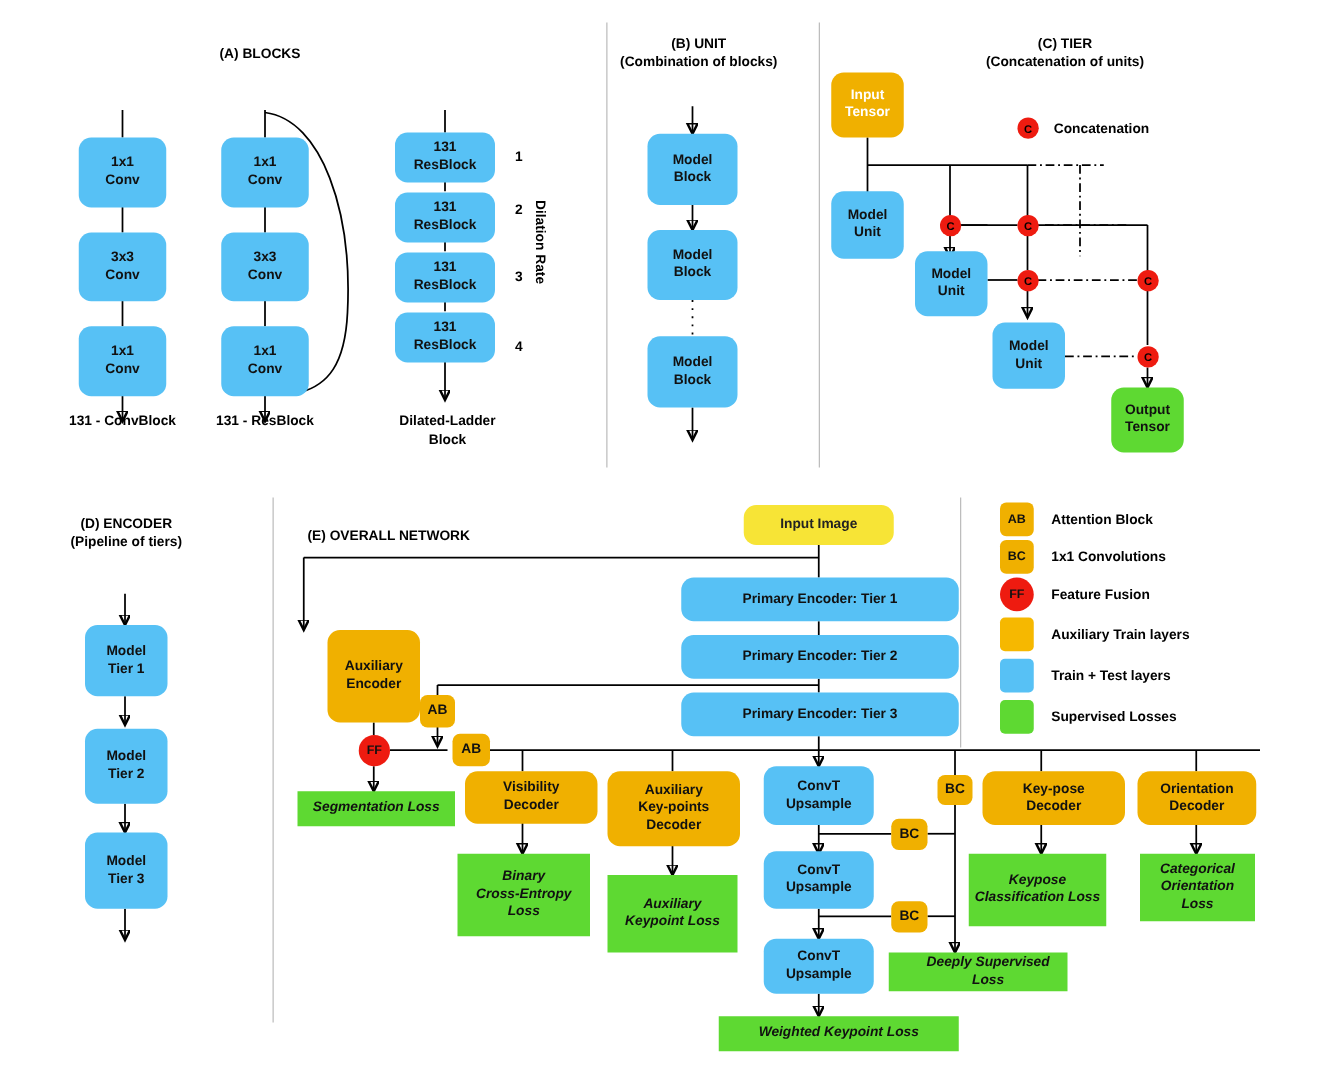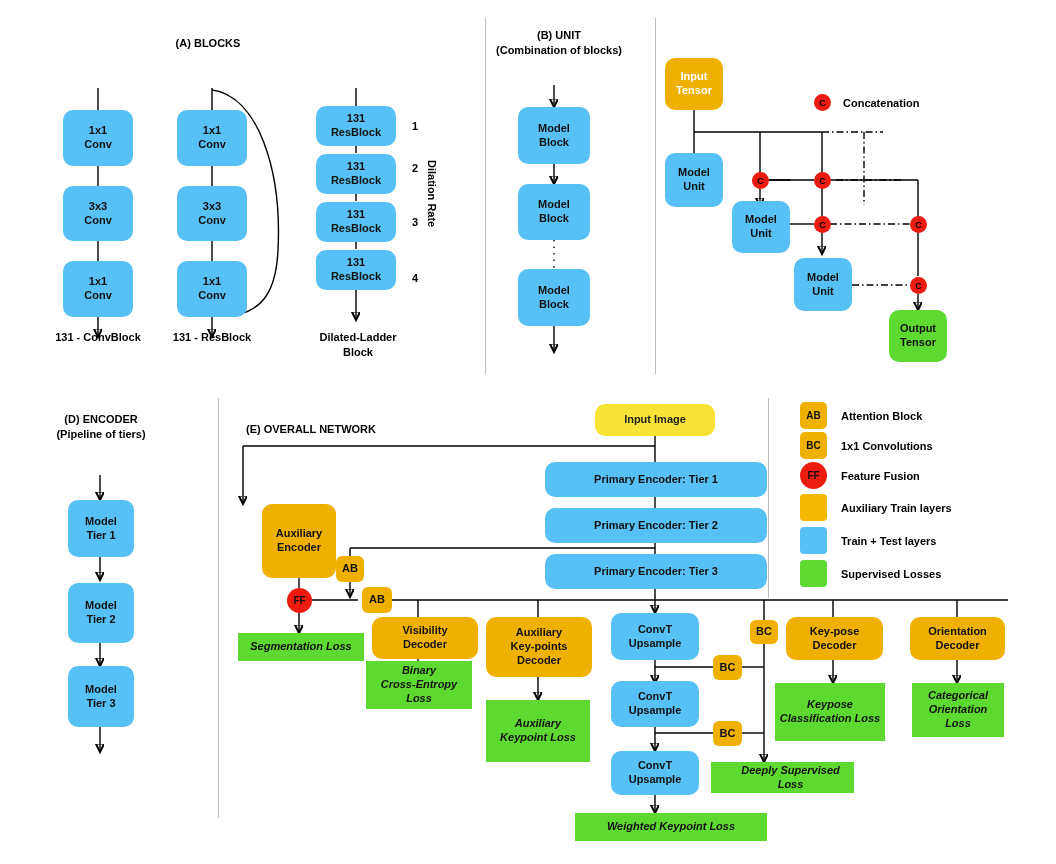--- a/index.html
+++ b/index.html
@@ -302,20 +302,22 @@
 
   <div class="title" style="left:484px; top:28px; width:150px;">(B) UNIT
 (Combination of blocks)</div>
   <div class="node blue" style="left:518px; top:107px; width:72px; height:57px;">Model
 Block</div>
   <div class="node blue" style="left:518px; top:184px; width:72px; height:56px;">Model
 Block</div>
   <div class="node blue" style="left:518px; top:269px; width:72px; height:57px;">Model
 Block</div>
 
+  <div class="title" style="left:746px; top:28px; width:212px;">(C) TIER
+(Concatenation of units)</div>
 
   <div class="node orange white-text" style="left:665px; top:58px; width:58px; height:52px;">Input
 Tensor</div>
 
   <div class="node blue" style="left:665px; top:153px; width:58px; height:54px;">Model
 Unit</div>
   <div class="node blue" style="left:732px; top:201px; width:58px; height:52px;">Model
 Unit</div>
   <div class="node blue" style="left:794px; top:258px; width:58px; height:53px;">Model
 Unit</div>
@@ -354,21 +356,21 @@
 
   <div class="node orange" style="left:336px; top:556px; width:28px; height:26px; border-radius:6px;">AB</div>
   <div class="node orange" style="left:362px; top:587px; width:30px; height:26px; border-radius:6px;">AB</div>
 
   <div class="ffdot" style="left:287px; top:588px;">FF</div>
 
   <div class="node green" style="left:238px; top:633px; width:126px; height:28px;">Segmentation Loss</div>
 
   <div class="node orange" style="left:372px; top:617px; width:106px; height:42px;text-align:center;">Visibility
 Decoder</div>
-  <div class="node green" style="left:366px; top:661px; width:106px; height:48px;">Binary
+  <div class="node green" style="left:366px; top:683px; width:106px; height:66px;">Binary
 Cross-Entropy
 Loss</div>
 
   <div class="node orange" style="left:486px; top:617px; width:106px; height:60px;">Auxiliary
 Key-points
 Decoder</div>
   <div class="node green" style="left:486px; top:700px; width:104px; height:62px;">Auxiliary
 Keypoint Loss</div>
 
   <div class="node blue" style="left:611px; top:613px; width:88px; height:47px;">ConvT
@@ -378,21 +380,21 @@
   <div class="node blue" style="left:611px; top:751px; width:88px; height:44px;">ConvT
 Upsample</div>
   <div class="node green" style="left:575px; top:813px; width:192px; height:28px;">Weighted Keypoint Loss</div>
 
   <div class="node orange" style="left:750px; top:620px; width:28px; height:24px; border-radius:6px;">BC</div>
   <div class="node orange" style="left:713px; top:655px; width:29px; height:25px; border-radius:6px;">BC</div>
   <div class="node orange" style="left:713px; top:721px; width:29px; height:25px; border-radius:6px;">BC</div>
 
   <div class="node green" style="left:711px; top:762px; width:143px; height:31px;padding-left:16px;">Deeply Supervised Loss</div>
 
-  <div class="node orange" style="left:786px; top:617px; width:97px; height:43px;text-align:center;">Key-pose
+  <div class="node orange" style="left:786px; top:617px; width:114px; height:43px;text-align:center;">Key-pose
 Decoder</div>
   <div class="node green" style="left:775px; top:683px; width:110px; height:58px;">Keypose
 Classification Loss</div>
 
   <div class="node orange" style="left:910px; top:617px; width:95px; height:43px;">Orientation
 Decoder</div>
   <div class="node green" style="left:912px; top:683px; width:92px; height:54px;">Categorical
 Orientation
 Loss</div>
 

